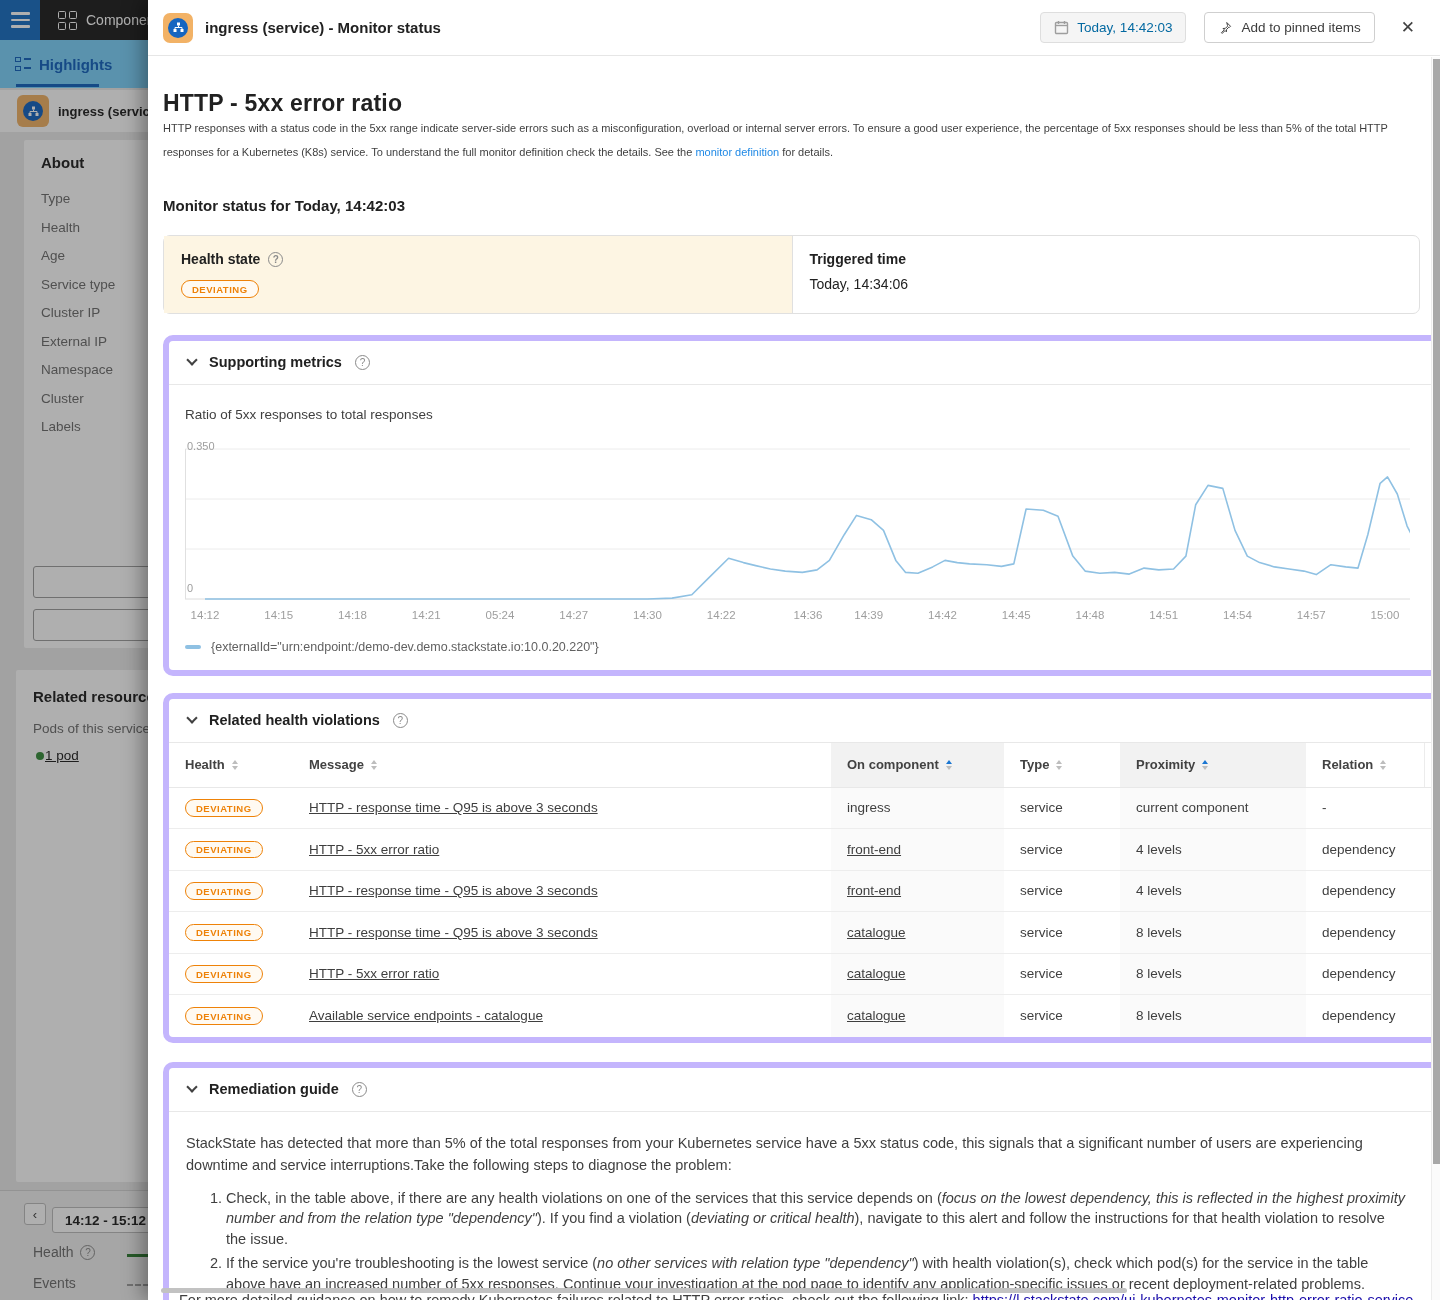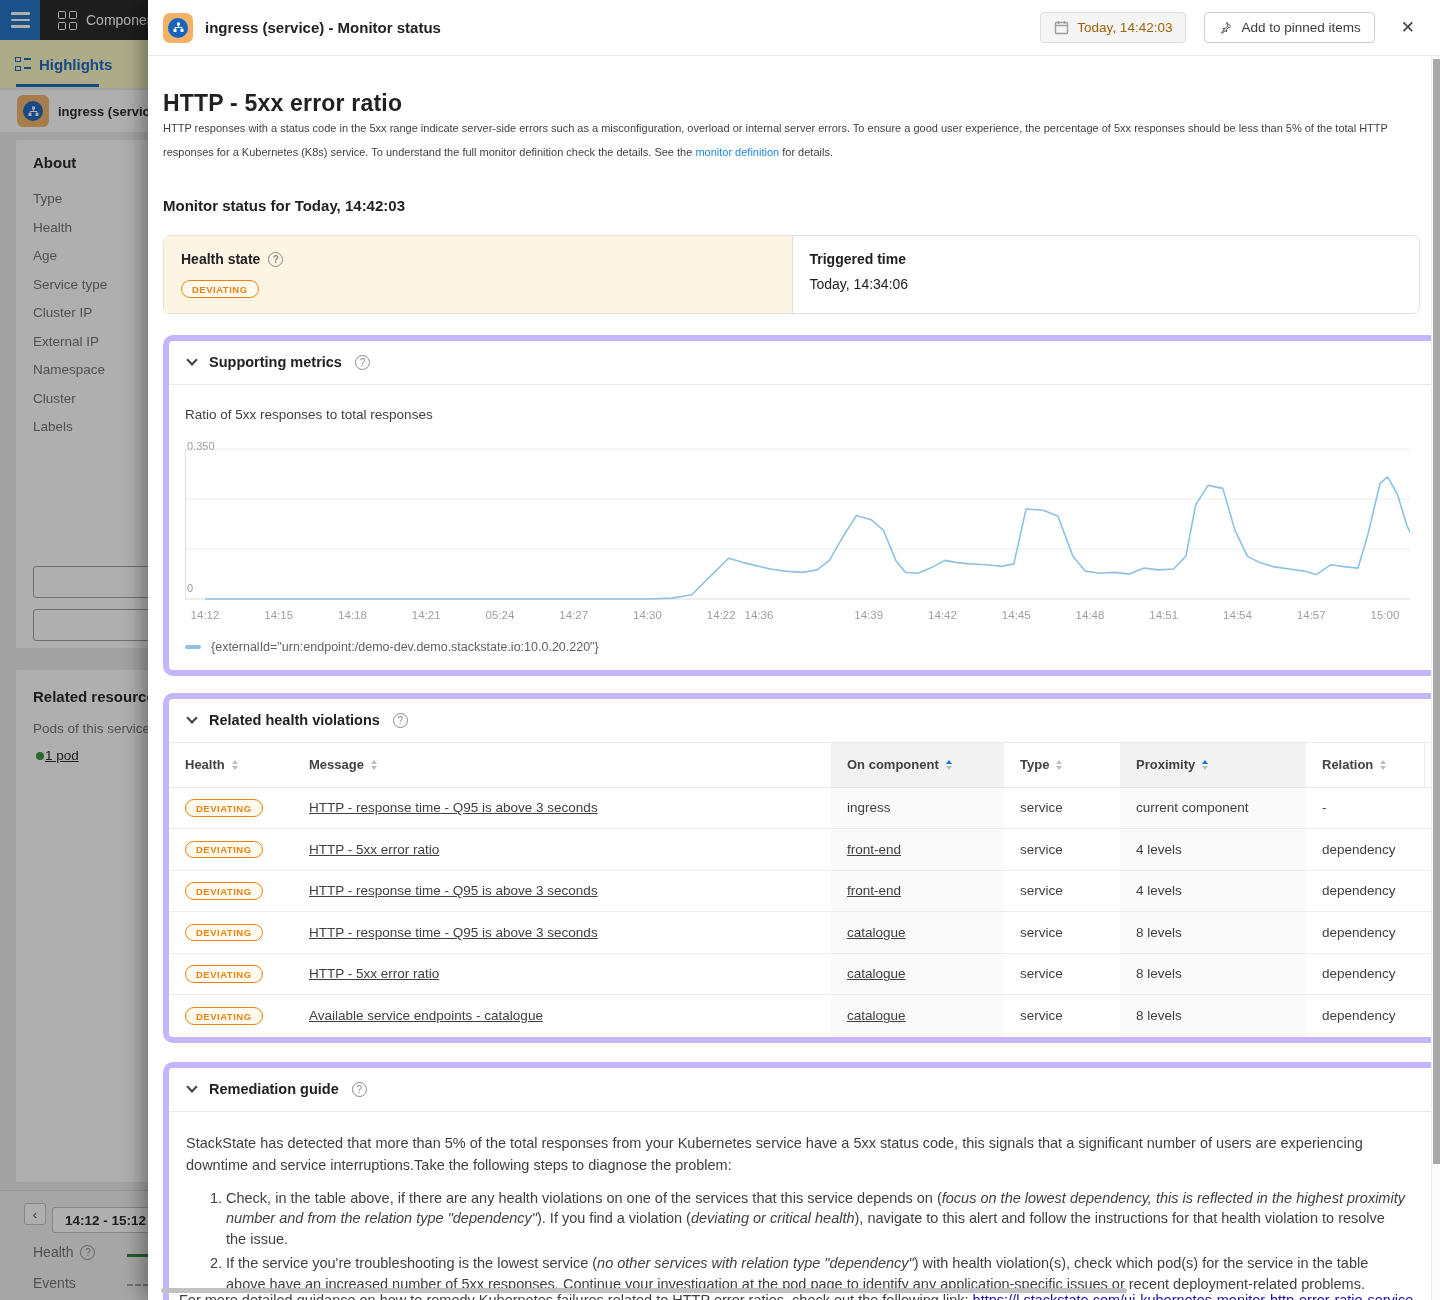--- a/index.html
+++ b/index.html
@@ -10,21 +10,21 @@
     -webkit-font-smoothing:antialiased;
   }
   
   .bg { position:absolute; inset:0; }
   .bg-menu-btn { position:absolute; left:0; top:0; width:40px; height:40px; background:#1a6fc4; display:flex; align-items:center; justify-content:center; flex-direction:column; gap:4px; }
   .bg-menu-btn i { display:block; width:19px; height:2.5px; background:#fff; border-radius:1px; }
   .bg-topbar { position:absolute; left:40px; top:0; width:270px; height:40px; background:#1f1f1f; display:flex; align-items:center; color:#fff; overflow:hidden; }
   .grid-icon { display:grid; grid-template-columns:8px 8px; grid-template-rows:8px 8px; gap:3px; margin-left:18px; }
   .grid-icon i { border:1.6px solid #fff; border-radius:1.5px; }
   .bg-topbar .app-label { font-size:14px; margin-left:9px; white-space:nowrap; }
-  .bg-tabs { position:absolute; left:0; top:40px; width:148px; height:48px; background:#fef9c3; display:flex; align-items:center; }
+  .bg-tabs { position:absolute; left:0; top:40px; width:148px; height:48px; background:#7dd3fc; display:flex; align-items:center; }
   .tab-highlights { display:flex; align-items:center; gap:8px; margin-left:15px; color:#1565c0; font-size:15px; font-weight:bold; position:relative; }
   .tab-underline { position:absolute; left:16px; top:84px; width:83px; height:3px; background:#1565c0; }
   .hl-icon { width:16px; height:15px; position:relative; }
   .hl-icon i { position:absolute; left:0; width:6px; height:5px; border:1.6px solid #1565c0; }
   .hl-icon i:nth-child(2){ top:9px; }
   .hl-icon b { position:absolute; right:0; height:2px; width:7px; background:#1565c0; }
   .hl-icon b:nth-child(3){ top:1px; } .hl-icon b:nth-child(4){ top:10px; }
   .topo-icon { margin-left:54px; width:15px; height:15px; position:relative; }
   .topo-icon i { position:absolute; width:5px; height:5px; border:1.5px solid #555; }
   .topo-icon i:nth-child(1){ left:5px; top:0; }
@@ -32,21 +32,21 @@
   .topo-icon i:nth-child(3){ right:0; bottom:0; }
   .topo-icon b { position:absolute; background:#555; }
   .topo-icon b:nth-child(4){ left:7px; top:5px; width:1.5px; height:3px; }
   .topo-icon b:nth-child(5){ left:2px; top:8px; width:11px; height:1.5px; }
   .bg-comp-header { position:absolute; left:0; top:90px; width:148px; height:42px; background:#fff; display:flex; align-items:center; overflow:hidden; }
   .comp-avatar { width:32px; height:32px; border-radius:6px; background:#f2b266; margin-left:17px; flex:none; display:flex; align-items:center; justify-content:center; }
   .comp-avatar .ball { width:20px; height:20px; border-radius:50%; background:#1565c0; display:flex; align-items:center; justify-content:center; }
   .comp-avatar svg { display:block; }
   .bg-comp-header .nm { font-size:13px; font-weight:bold; color:#212121; margin-left:9px; white-space:nowrap; }
   .bg-card { position:absolute; background:#fff; border-radius:2px; }
-  .card-about { left:16px; top:140px; width:140px; height:508px; padding:14px 0 0 17px; }
+  .card-about { left:24px; top:140px; width:140px; height:508px; padding:14px 0 0 17px; }
   .card-about h3 { font-size:15px; color:#212121; margin-bottom:20px; }
   .about-row { font-size:13.5px; color:#6e6e6e; height:28.5px; }
   .ghost-btn { position:absolute; left:33px; width:130px; height:32px; border:1px solid #9f9f9f; border-radius:3px; background:#fff; }
   .card-related { left:16px; top:670px; width:140px; height:512px; padding:18px 0 0 17px; }
   .card-related h3 { font-size:15px; color:#212121; margin-bottom:16px; white-space:nowrap; }
   .card-related .sub { font-size:13.5px; color:#6e6e6e; margin-bottom:12px; white-space:nowrap; }
   .pod-row { display:flex; align-items:center; gap:1px; }
   .pod-dot { width:8px; height:8px; border-radius:50%; background:#388e3c; flex:none; margin-left:3px; }
   .pod-link { font-size:13.5px; color:#212121; text-decoration:underline; white-space:nowrap; }
   .bg-timeline { position:absolute; left:0; top:1190px; width:148px; height:110px; background:#f2f2f2; border-top:1px solid #d5d5d5; }
@@ -62,21 +62,21 @@
   
   .overlay { position:absolute; inset:0; background:rgba(25,25,25,0.35); }
   
   .modal { position:absolute; left:148px; top:0; width:1292px; height:1300px; background:#fff; box-shadow:-6px 0 18px rgba(0,0,0,0.35); }
   .m-header { position:relative; height:56px; border-bottom:1px solid #e6e6e6; display:flex; align-items:center; padding:0 23px 0 15px; }
   .m-avatar { width:30px; height:30px; border-radius:7px; background:#f2b266; flex:none; display:flex; align-items:center; justify-content:center; }
   .m-avatar .ball { width:20px; height:20px; border-radius:50%; background:#1565c0; display:flex; align-items:center; justify-content:center; }
   .m-title { font-size:15px; font-weight:bold; color:#212121; margin-left:12px; }
   .m-actions { margin-left:auto; display:flex; align-items:center; gap:18px; }
   .btn { display:flex; align-items:center; gap:8px; height:31px; border-radius:4px; font-size:13.5px; padding:0 13px; }
-  .btn-time { background:#f5f5f5; border:1px solid #dedede; color:#a16207; }
+  .btn-time { background:#f5f5f5; border:1px solid #dedede; color:#0369a1; }
   .btn-pin { background:#fff; border:1px solid #cfcfcf; color:#3c3c3c; margin-right:6px; }
   .close-x { font-size:17px; color:#424242; line-height:1; padding:2px; cursor:default; }
   .m-body { position:relative; height:1244px; overflow:hidden; padding:0 20px 0 15px; }
   .h1 { font-size:23px; font-weight:bold; color:#212121; margin-top:34px; letter-spacing:0.2px; }
   .desc { font-size:11px; line-height:23.5px; color:#3f3f3f; max-width:1252px; }
   a.link { color:#1e88e5; text-decoration:none; }
   .h2 { font-size:15px; font-weight:bold; color:#212121; margin-top:33px; }
   .status-card { margin-top:21px; width:1257px; border:1px solid #e0e0e0; border-radius:7px; display:grid; grid-template-columns:1fr 1fr; }
   .status-cell { padding:15px 17px; }
   .status-cell.warn { background:#fdf5e3; }
@@ -302,21 +302,21 @@
               </svg>
             <div class="x-axis">
                 <span style="left: 20px;">14:12</span>
                 <span style="left: 93.75px;">14:15</span>
                 <span style="left: 167.5px;">14:18</span>
                 <span style="left: 241.25px;">14:21</span>
                 <span style="left: 315px;">05:24</span>
                 <span style="left: 388.75px;">14:27</span>
                 <span style="left: 462.5px;">14:30</span>
                 <span style="left: 536.25px;">14:22</span>
-                <span style="left: 574px;">14:36</span>
+                <span style="left: 623px;">14:36</span>
                 <span style="left: 683.75px;">14:39</span>
                 <span style="left: 757.5px;">14:42</span>
                 <span style="left: 831.25px;">14:45</span>
                 <span style="left: 905px;">14:48</span>
                 <span style="left: 978.75px;">14:51</span>
                 <span style="left: 1052.5px;">14:54</span>
                 <span style="left: 1126.25px;">14:57</span>
                 <span style="left: 1200px;">15:00</span>
               </div>
           </div>

